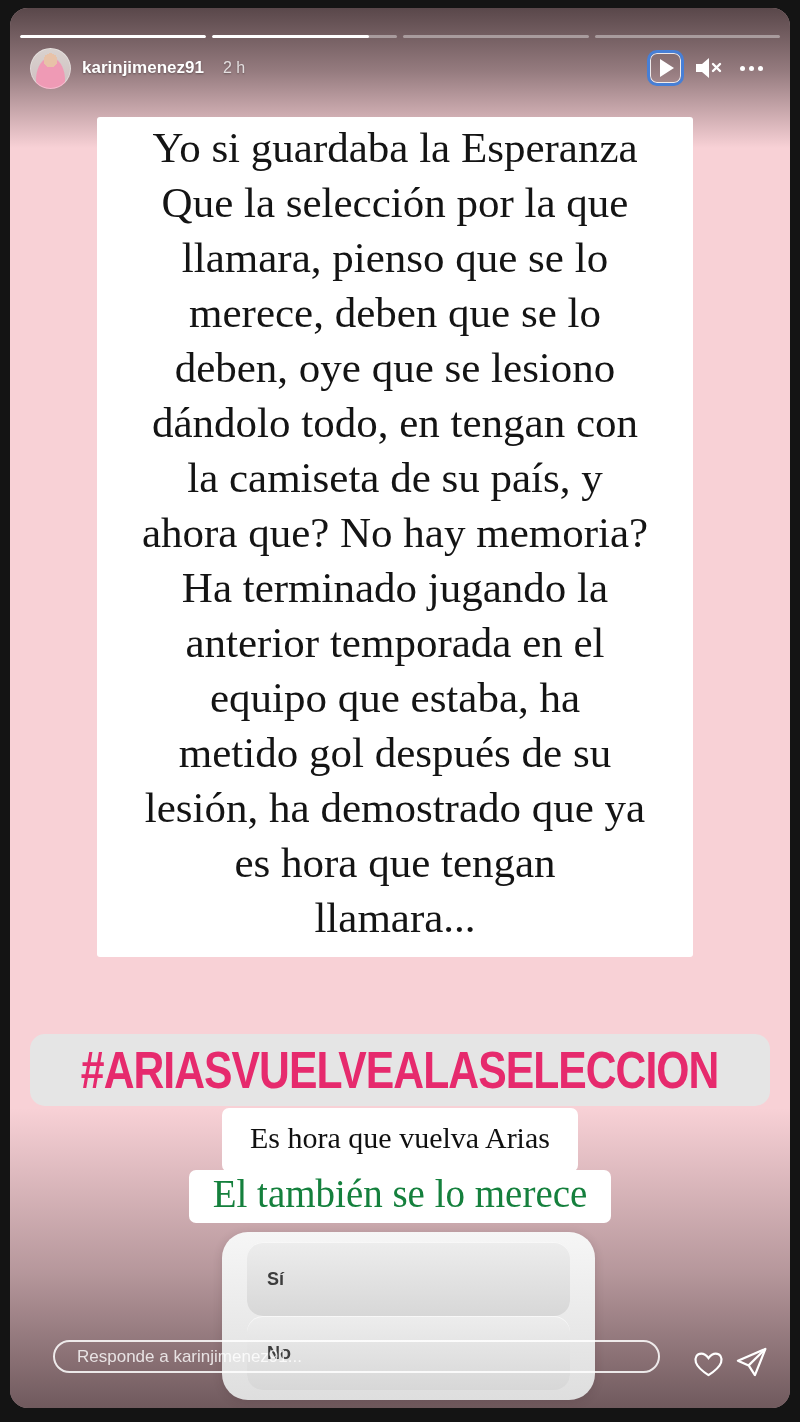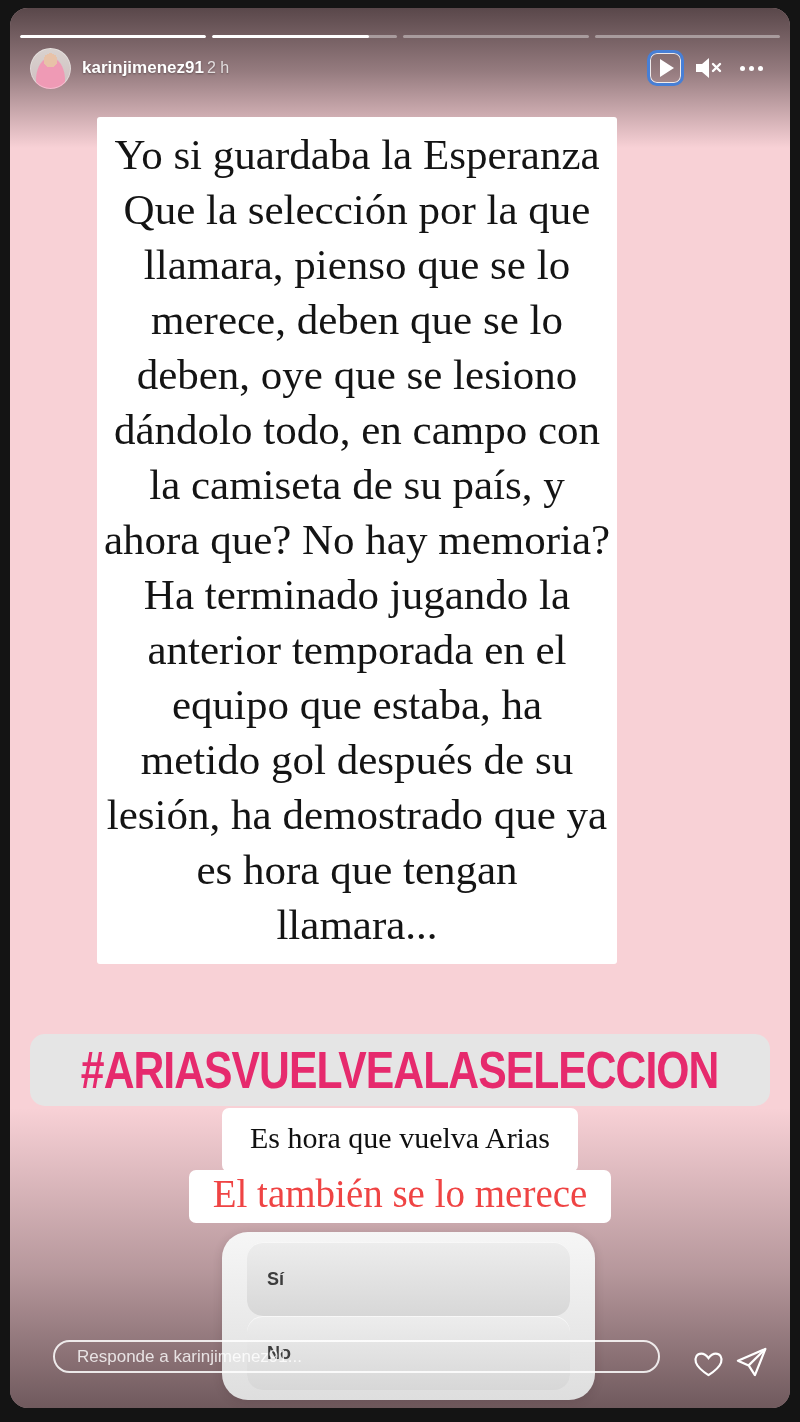--- a/index.html
+++ b/index.html
@@ -36,40 +36,40 @@
   .avatar {
     width:41px; height:41px; border-radius:50%; flex:0 0 41px; overflow:hidden;
     background:
       radial-gradient(circle at 50% 30%, #e8c2a8 0 7px, rgba(0,0,0,0) 7px),
       radial-gradient(ellipse at 50% 78%, #ef9ab5 0 14px, rgba(0,0,0,0) 15px),
       linear-gradient(180deg, #d9d2cf 0%, #cfbfc0 100%);
     box-shadow: inset 0 0 0 1px rgba(255,255,255,0.35);
   }
   .username { margin-left:11px; color:#fff; font-size:17px; font-weight:700;
               text-shadow:0 1px 2px rgba(0,0,0,0.35); }
-  .timestamp { margin-left:3px; color:rgba(255,255,255,0.78); font-size:16px;
+  .timestamp { margin-left:19px; color:rgba(255,255,255,0.78); font-size:16px;
                text-shadow:0 1px 2px rgba(0,0,0,0.3); }
   .header-spacer { flex:1; }
 
   .play-btn {
     width:37px; height:36px; border:3px solid #477fd6; border-radius:10px;
     box-shadow: inset 0 0 0 1px rgba(255,255,255,0.85);
     display:flex; align-items:center; justify-content:center; margin-right:10px;
     cursor:pointer;
   }
   .play-tri { width:0; height:0; margin-left:3px;
     border-left:14px solid #fff; border-top:9px solid transparent; border-bottom:9px solid transparent; }
   .mute-btn { width:30px; height:26px; margin-right:12px; display:flex; align-items:center; cursor:pointer; }
   .dots-btn { width:30px; height:20px; display:flex; align-items:center; justify-content:center; gap:4px; cursor:pointer; }
   .dots-btn i { width:5px; height:5px; border-radius:50%; background:#fff; display:block; }
 
   
   .text-card {
-    position:absolute; left:87px; top:109px; width:520px; z-index:2;
-    background:#ffffff; border-radius:3px; padding:10px 2px 12px 2px;
+    position:absolute; left:87px; top:109px; width:596px; z-index:2;
+    background:#ffffff; border-radius:3px; padding:3px 2px 12px 2px;
   }
   .story-line {
     font-family:"Liberation Serif", serif; font-size:43px; line-height:55px;
     color:#141414; text-align:center; white-space:nowrap;
   }
 
   
   .hashtag-card {
     position:absolute; left:20px; top:1026px; width:740px; height:72px; z-index:2;
     background:#e5e5e5; border-radius:15px;
@@ -82,21 +82,21 @@
 
   
   .headline-wrap { position:absolute; left:0; right:0; top:1100px; z-index:2; text-align:center; }
   .headline-line1 {
     display:inline-block; background:#ffffff; border-radius:7px; padding:5px 28px 9px 28px;
     font-family:"Liberation Serif", serif; font-size:30px; line-height:50px; color:#101010;
     white-space:nowrap;
   }
   .headline-line2 {
     display:inline-block; background:#ffffff; border-radius:7px; padding:2px 24px 8px 24px;
-    font-family:"Liberation Serif", serif; font-size:39px; line-height:43px; color:#ef4444;
+    font-family:"Liberation Serif", serif; font-size:39px; line-height:43px; color:#15803d;
     margin-top:-2px; white-space:nowrap;
   }
 
   
   .poll-card {
     position:absolute; left:212px; top:1224px; width:373px; height:168px; z-index:3;
     background:linear-gradient(180deg, #f6f6f6 0%, #dedede 100%);
     border-radius:26px; padding:10px 25px;
     display:flex; flex-direction:column; gap:0;
     box-shadow:0 2px 10px rgba(60,40,45,0.18);
@@ -161,21 +161,21 @@
         <i></i>
     </div>
   </div>
 
   <div class="text-card">
       <div class="story-line">Yo si guardaba la Esperanza</div>
       <div class="story-line">Que la selección por la que</div>
       <div class="story-line">llamara, pienso que se lo</div>
       <div class="story-line">merece, deben que se lo</div>
       <div class="story-line">deben, oye que se lesiono</div>
-      <div class="story-line">dándolo todo, en campo con</div>
+      <div class="story-line">dándolo todo, en tengan con</div>
       <div class="story-line">la camiseta de su país, y</div>
       <div class="story-line">ahora que? No hay memoria?</div>
       <div class="story-line">Ha terminado jugando la</div>
       <div class="story-line">anterior temporada en el</div>
       <div class="story-line">equipo que estaba, ha</div>
       <div class="story-line">metido gol después de su</div>
       <div class="story-line">lesión, ha demostrado que ya</div>
       <div class="story-line">es hora que tengan</div>
       <div class="story-line">llamara...</div>
     </div>

